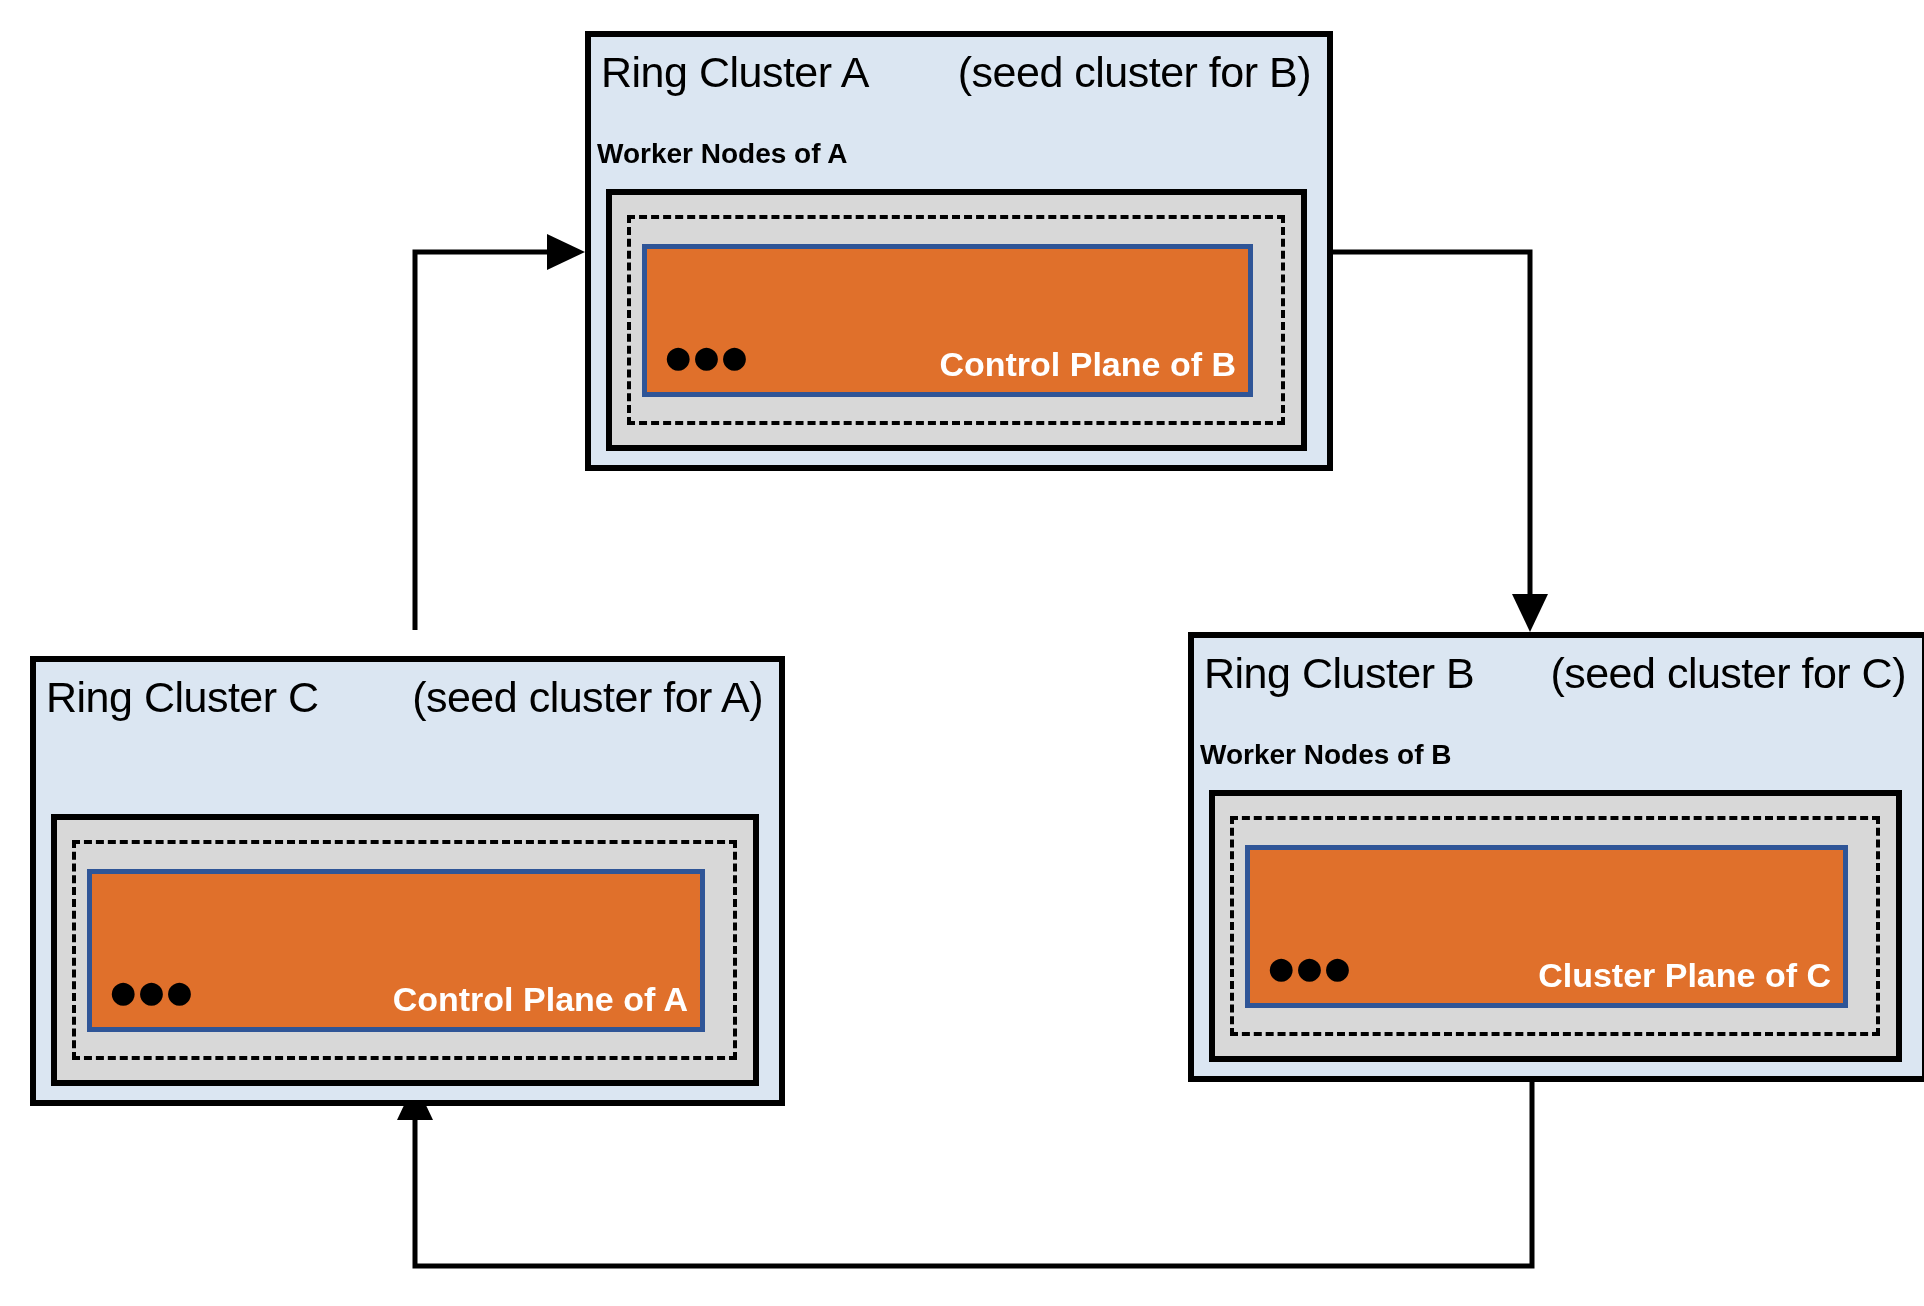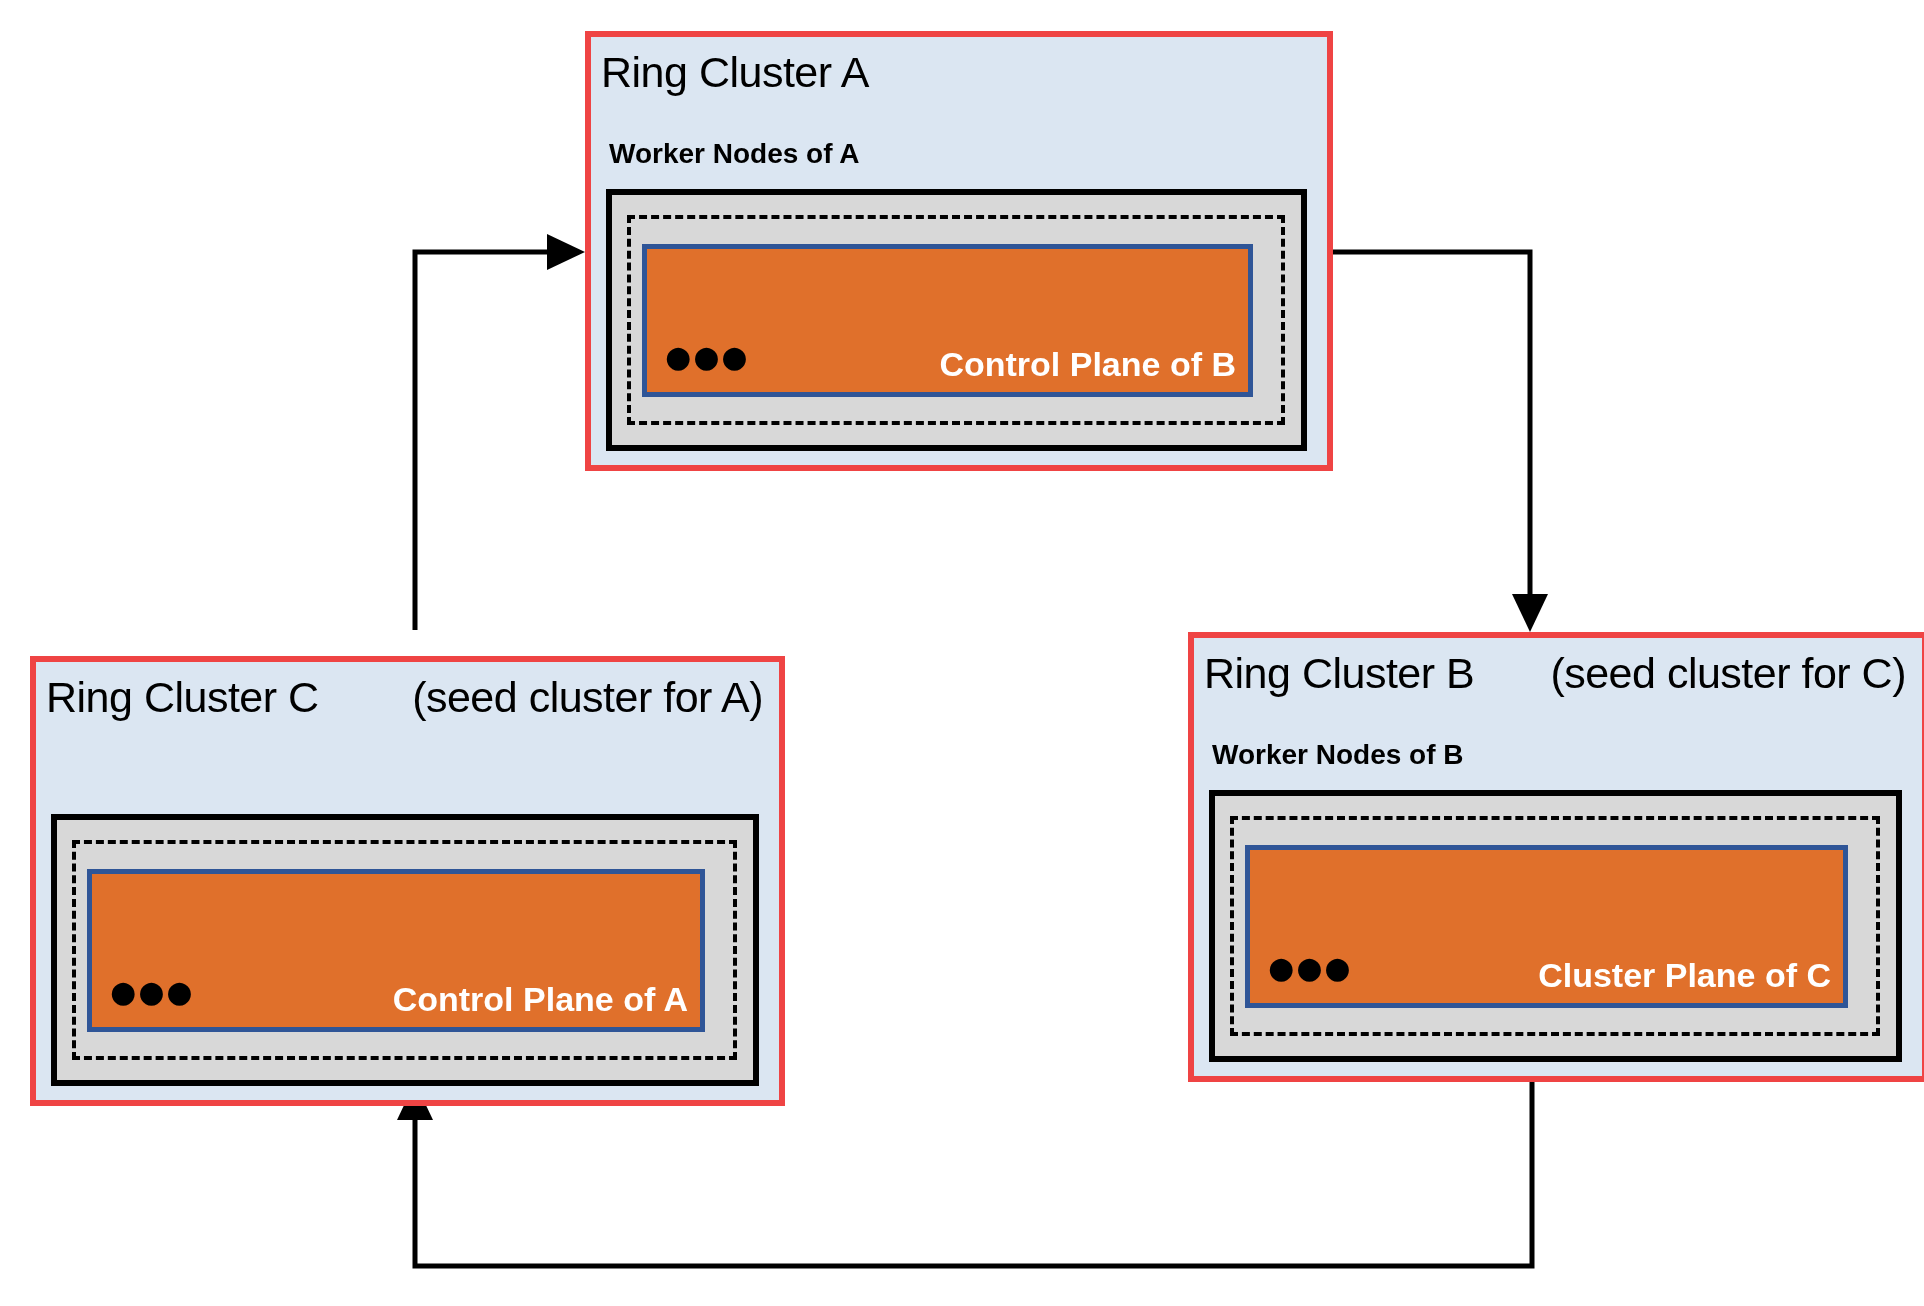--- a/index.html
+++ b/index.html
@@ -2,33 +2,33 @@
 <html><head>
 <meta charset="utf-8">
 <style>
   html,body{margin:0;padding:0;background:#ffffff;}
   .stage{
     position:relative;width:1924px;height:1306px;background:#ffffff;overflow:hidden;
     font-family:"Liberation Sans",sans-serif;color:#000;
   }
   .arrow-layer{position:absolute;left:0;top:0;width:1924px;height:1306px;}
   .cluster{
-    position:absolute;background:#dbe6f2;border:6px solid #ef4444;box-sizing:border-box;
+    position:absolute;background:#dbe6f2;border:6px solid #000000;box-sizing:border-box;
   }
   .cluster-a{left:585px;top:31px;width:748px;height:440px;}
   .cluster-b{left:1164px;top:632px;width:740px;height:450px;margin-left:24px;}
   .cluster-c{left:30px;top:656px;width:755px;height:450px;}
   .title-row{
     display:flex;justify-content:space-between;align-items:flex-start;
     font-size:43px;line-height:1.2;letter-spacing:-0.5px;
     padding:10px 16px 0 10px;white-space:nowrap;
   }
   .worker-label{
     font-size:28px;font-weight:700;line-height:1.1;
-    padding-left:18px;margin-top:40px;white-space:nowrap;
+    padding-left:6px;margin-top:40px;white-space:nowrap;
   }
   .nodes-box{
     position:absolute;left:15px;right:20px;top:152px;bottom:14px;
     background:#d8d8d8;border:6px solid #000;box-sizing:border-box;
   }
   .ring-box{
     position:absolute;left:15px;right:16px;top:20px;bottom:20px;
     border:4px dashed #000;box-sizing:border-box;
   }
   .control-box{
@@ -65,20 +65,21 @@
 
     <g>
       <path d="M 1532 1080 L 1532 1266 L 415 1266 L 415 1120" fill="none" stroke="#000" stroke-width="5"></path>
       <polygon points="415,1082 397,1120 433,1120" fill="#000"></polygon>
     </g>
   </svg>
 
   <div class="cluster cluster-a">
     <div class="title-row">
       <span>Ring Cluster A</span>
+      <span>(seed cluster for B)</span>
     </div>
     <div class="worker-label">Worker Nodes of A</div>
     <div class="nodes-box">
       <div class="ring-box">
         <div class="control-box">
           <span class="ellipsis">●●●</span>
           <span class="control-label">Control Plane of B</span>
         </div>
       </div>
     </div>

